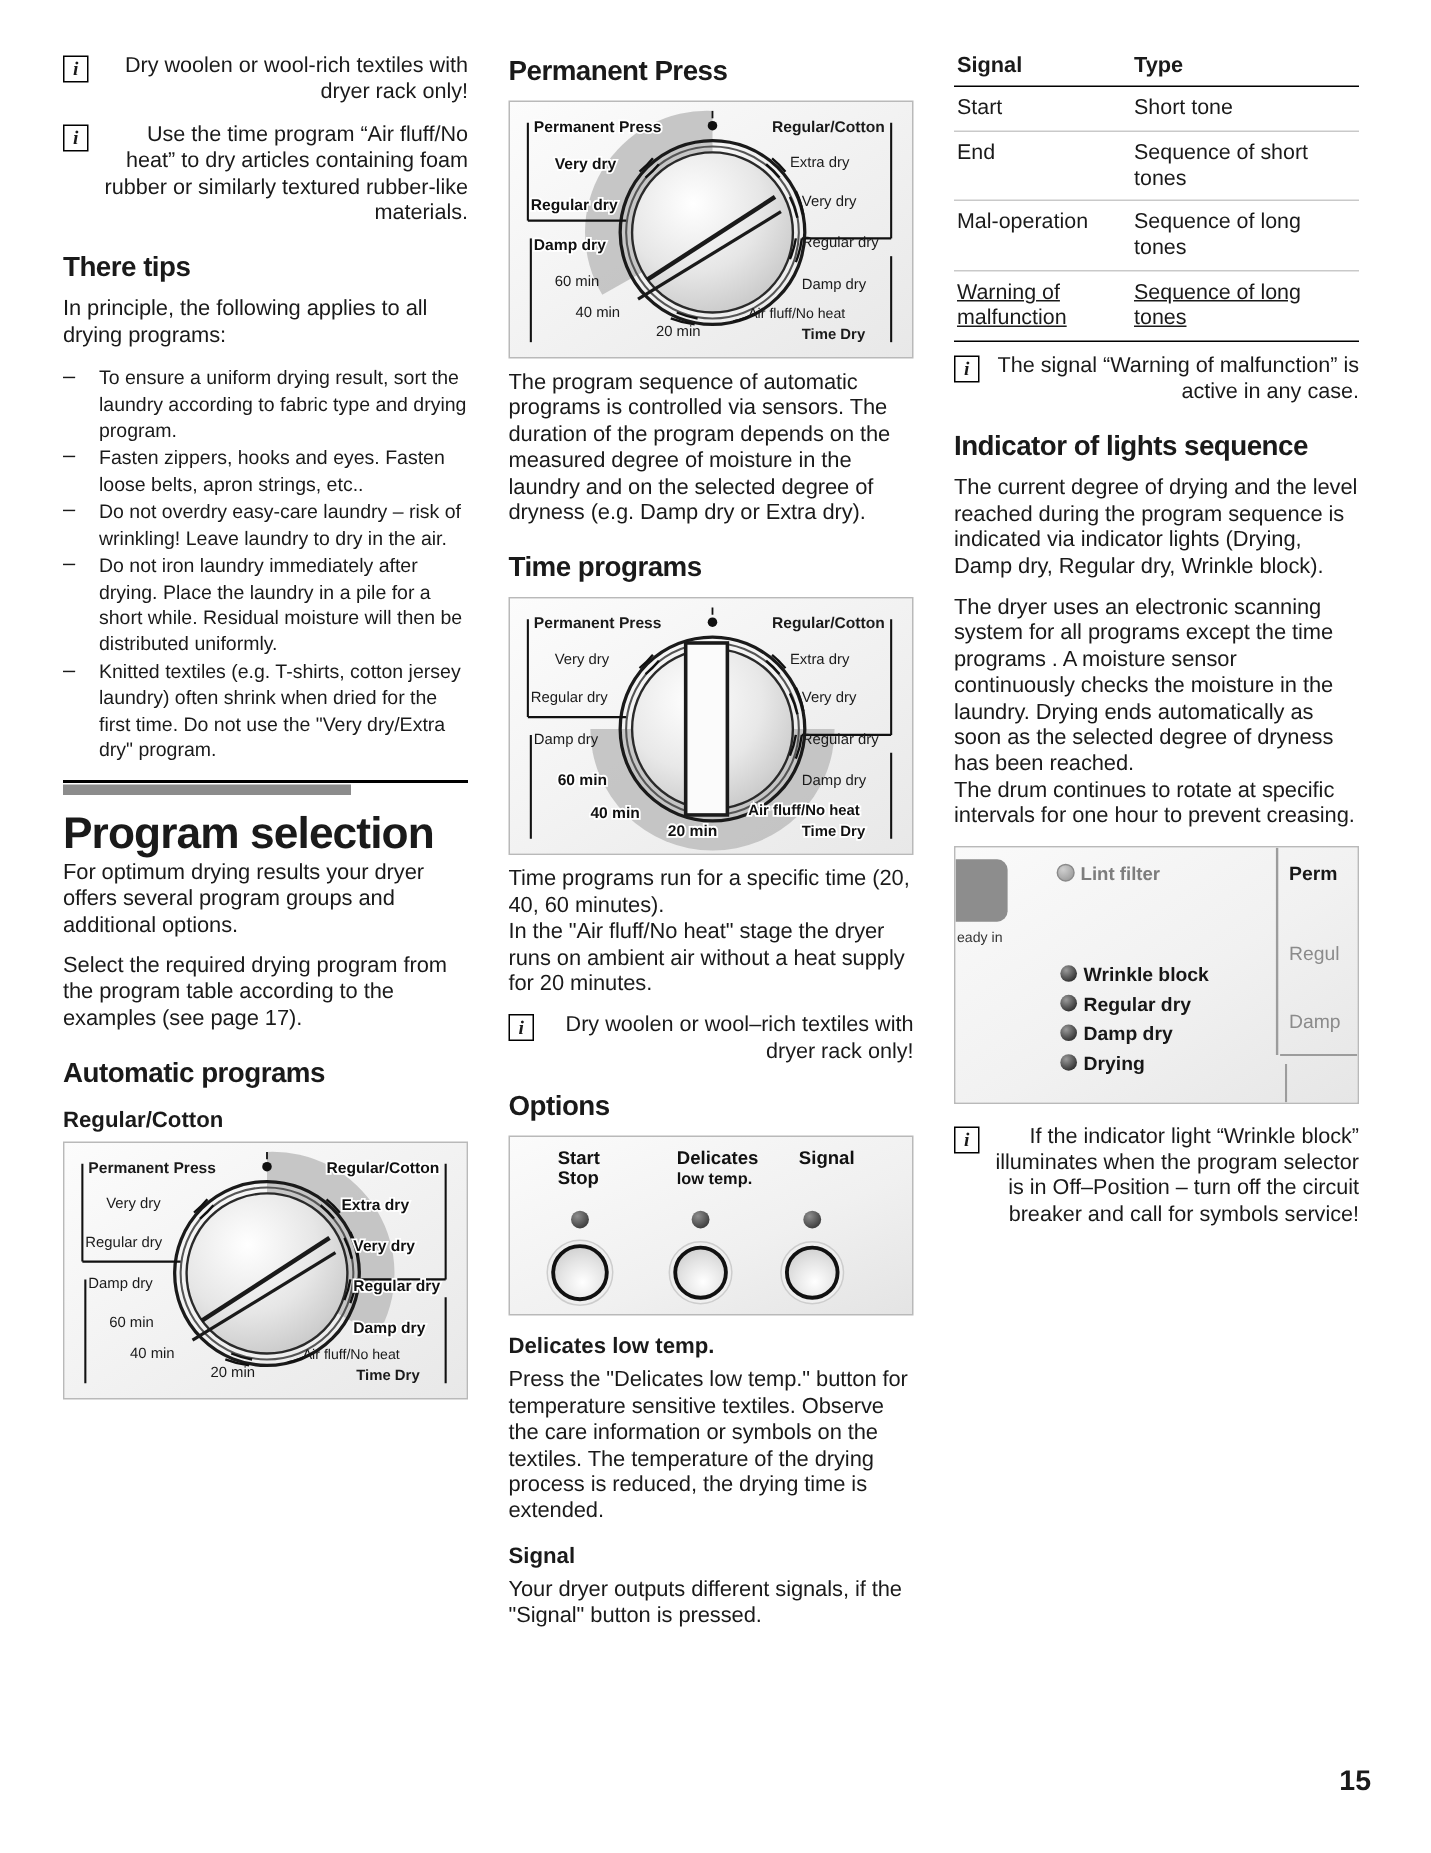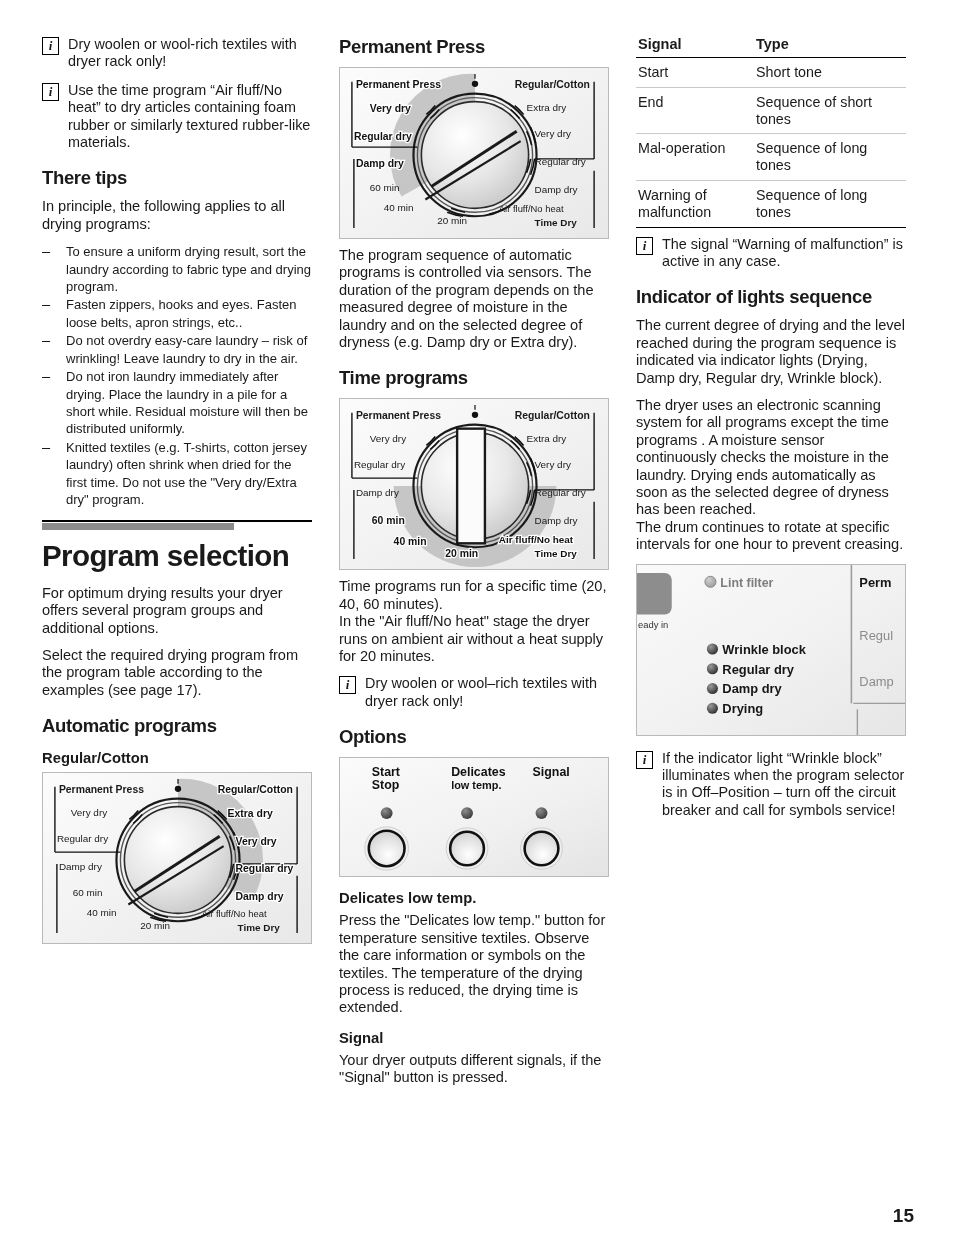--- a/index.html
+++ b/index.html
@@ -32,21 +32,21 @@
     line-height: 17.4px;
     margin: 0 0 10px 0;
     letter-spacing: -0.05px;
   }
   p.body.tight { margin-bottom: 0; }
 
   h1.section {
     font-size: 29.5px;
     font-weight: bold;
     line-height: 33px;
-    margin: 9px 0 13px 0;
+    margin: 9px 0 2px 0;
     letter-spacing: -0.6px;
   }
   h2.sub {
     font-size: 18.5px;
     font-weight: bold;
     line-height: 22px;
     margin: 16px 0 9px 0;
     letter-spacing: -0.35px;
   }
   h2.sub.top { margin-top: 0; }
@@ -66,21 +66,21 @@
   .note { display: flex; gap: 9px; margin: 0 0 11px 0; align-items: flex-start; }
   .note .ibox {
     flex: 0 0 auto;
     width: 17px; height: 18px;
     border: 1.4px solid #000;
     font-size: 13px; font-weight: bold; font-style: italic;
     line-height: 16px; text-align: center;
     font-family: "Liberation Serif", serif;
     margin-top: 1px;
   }
-  .note .ntext { font-size: 14.4px; line-height: 17.4px; }
+  .note .ntext { font-size: 14.4px; line-height: 17.4px; text-align: right; }
 
   
   .dashlist { margin: 0; padding: 0; list-style: none; }
   .dashlist li { display: flex; gap: 10px; margin-bottom: 1px; }
   .dashlist .dash { flex: 0 0 14px; font-size: 14.6px; line-height: 17.4px; }
   .dashlist .ltext { font-size: 13px; line-height: 17.4px; }
 
   
   .figure {
     border: 1px solid #b9b9b9;
@@ -107,27 +107,27 @@
     padding: 0 4px 5px 2px;
     border-bottom: 1.6px solid #000;
   }
   table.signal td {
     font-size: 14.3px;
     line-height: 16.8px;
     padding: 6px 6px 6px 2px;
     vertical-align: top;
     border-bottom: 1px solid #c9c9c9;
   }
-  table.signal tr.last td { border-bottom: 1.6px solid #000; }
+  table.signal tr.last td { border-bottom: 1.6px solid #000; text-decoration: underline; }
   table.signal .c1 { width: 118px; }
 
   .pagenum {
     position: absolute;
     right: 40px;
-    bottom: 8px;
+    bottom: 36px;
     font-size: 19px;
     font-weight: bold;
   }
   .spacer-8 { height: 8px; }
   .spacer-14 { height: 14px; }
 </style>
 </head>
 <body>
 
 <div class="page">

